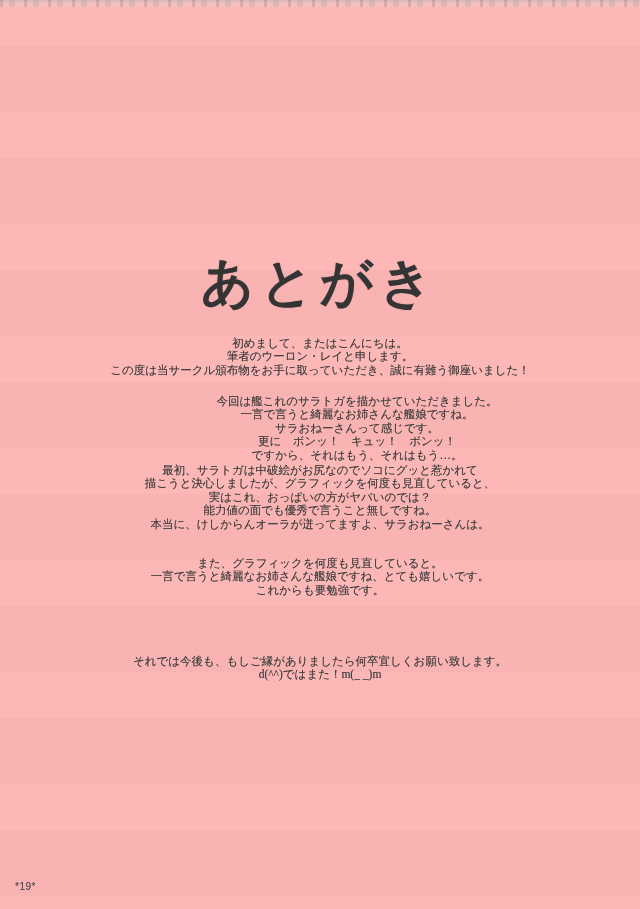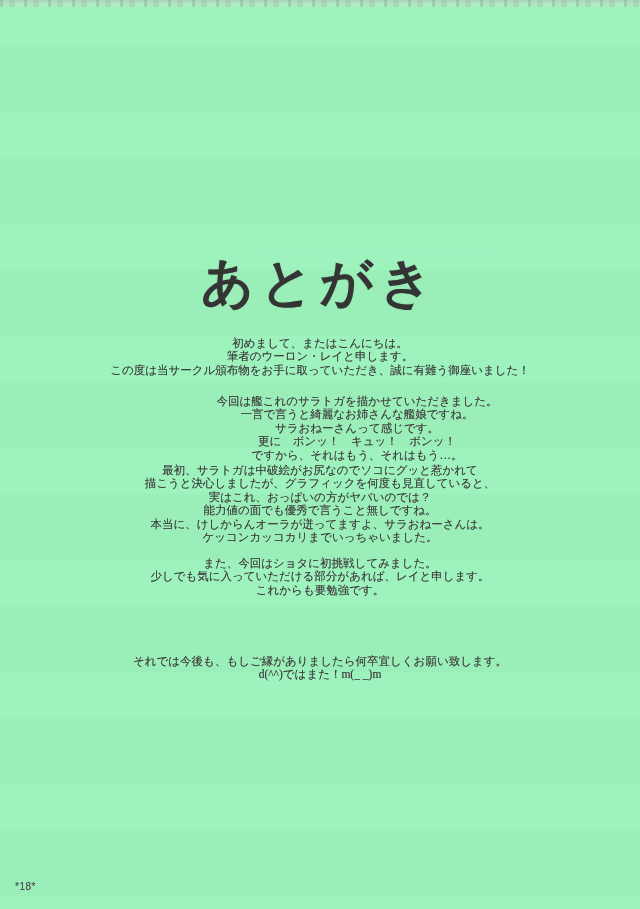--- a/index.html
+++ b/index.html
@@ -76,21 +76,21 @@
     top: 881px;
     font-size: 10px;
     letter-spacing: 0.5px;
     color: #4b4b4b;
     text-shadow: 0 0 0.5px rgba(75,75,75,0.5);
   }
 </style>
 </head>
 <body>
 
-<div class="page" style="background: #86efac;">
+<div class="page" style="background: #fca5a5;">
   <div class="scan-top"></div>
   <div class="scan-bands"></div>
 
   <div class="title" style="color: rgb(52, 52, 52);">あとがき</div>
 
   <div id="afterword-body">
       <div class="para para-1" style="color: rgb(62, 62, 62);">
         <div class="line">初めまして、またはこんにちは。</div>
         <div class="line">筆者のウーロン・レイと申します。</div>
         <div class="line">この度は当サークル頒布物をお手に取っていただき、誠に有難う御座いました！</div>
@@ -101,27 +101,26 @@
         <div class="line">サラおねーさんって感じです。</div>
         <div class="line">更に　ボンッ！　キュッ！　ボンッ！</div>
         <div class="line">ですから、それはもう、それはもう…。</div>
       </div>
       <div class="para para-3" style="color: rgb(62, 62, 62); text-align: center;">
         <div class="line">最初、サラトガは中破絵がお尻なのでソコにグッと惹かれて</div>
         <div class="line">描こうと決心しましたが、グラフィックを何度も見直していると、</div>
         <div class="line">実はこれ、おっぱいの方がヤバいのでは？</div>
         <div class="line">能力値の面でも優秀で言うこと無しですね。</div>
         <div class="line">本当に、けしからんオーラが迸ってますよ、サラおねーさんは。</div>
-        <div class="line">ケッコンカッコカリまでいっちゃいました。</div>
       </div>
       <div class="para para-4" style="color: rgb(62, 62, 62);">
-        <div class="line">また、今回はショタに初挑戦してみました。</div>
-        <div class="line">少しでも気に入っていただける部分があれば、レイと申します。</div>
+        <div class="line">また、グラフィックを何度も見直していると。</div>
+        <div class="line">一言で言うと綺麗なお姉さんな艦娘ですね、とても嬉しいです。</div>
         <div class="line">これからも要勉強です。</div>
       </div>
       <div class="para para-5" style="color: rgb(62, 62, 62);">
         <div class="line">それでは今後も、もしご縁がありましたら何卒宜しくお願い致します。</div>
         <div class="line">d(^^)ではまた！m(_ _)m</div>
       </div>
     </div>
 
-  <div class="page-num">*18*</div>
+  <div class="page-num">*19*</div>
 </div>
 
 </body></html>

